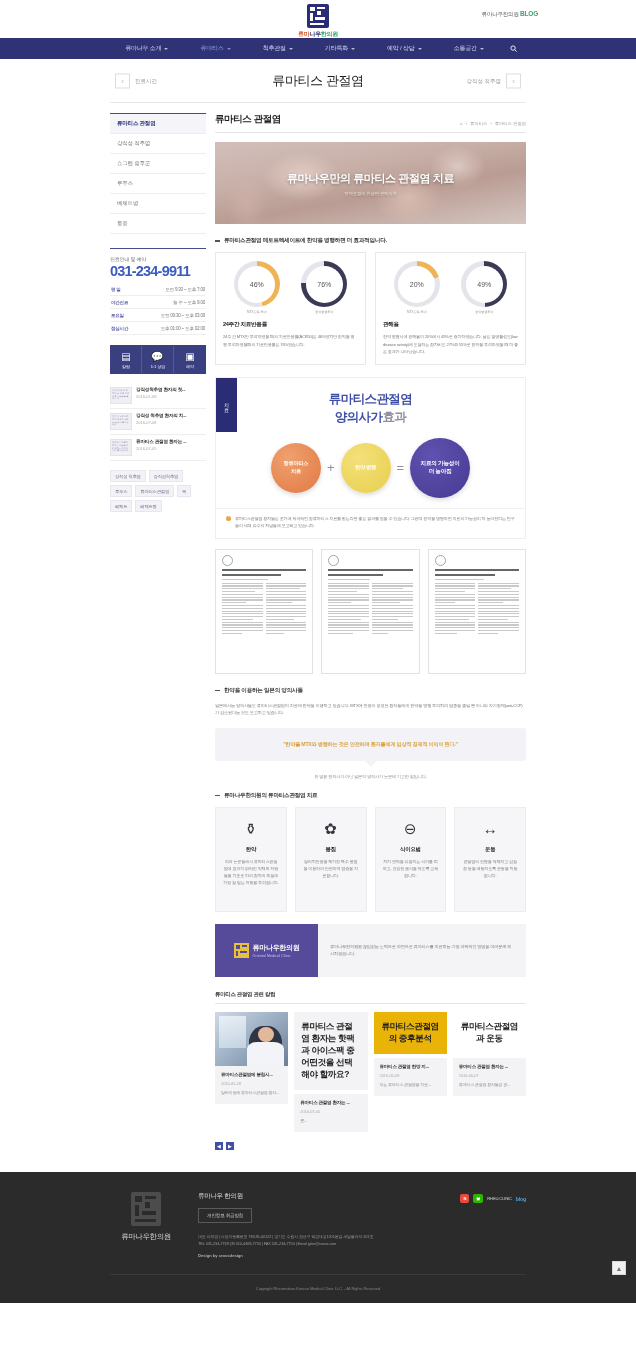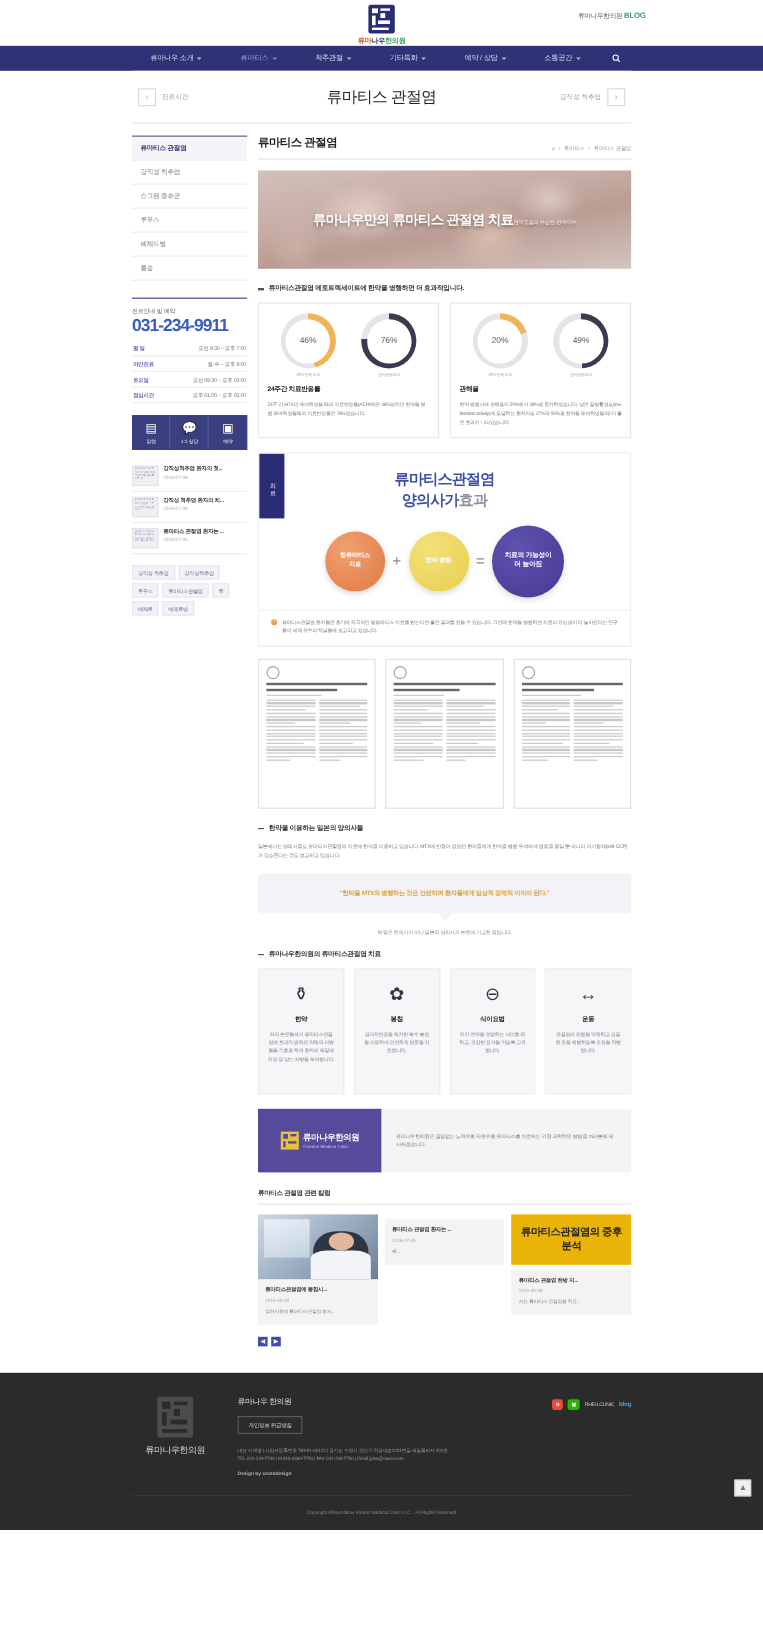--- a/index.html
+++ b/index.html
@@ -276,21 +276,21 @@
       radial-gradient(ellipse 30px 45px at 10% 75%, rgba(230,200,190,.6), rgba(230,200,190,0) 70%);
   }
   .hero::after {
     content:"";
     position:absolute; inset:0;
     background: rgba(120,95,95,.18);
   }
   .hero-inner {
     position: relative; z-index: 2;
     height: 100%;
-    display: flex; flex-direction: row;
+    display: flex; flex-direction: column;
     align-items: center; justify-content: center;
     text-align: center;
   }
   .hero-title {
     color:#fff; font-size: 11px; font-weight: bold;
     letter-spacing: -0.4px;
     text-shadow: 0 1px 3px rgba(0,0,0,.4);
   }
   .hero-sub {
     color:#f0e6e0; font-size: 4.4px; margin-top: 5px;
@@ -1082,38 +1082,51 @@
               <div class="face"></div>
           </div>
           <div class="blog-card">
             <div class="blog-item-title">류마티스관절염에 봉침시...</div>
             <div class="blog-item-date">2016-05-28</div>
             <div class="blog-item-ex">알러지원에 류마티스관절염 환자...</div>
           </div>
         </div>
 
         <div class="blog-col">
+          <div class="blog-card big-txt">
+            <div class="blog-big-title">류마티스 관절염 환자는 핫팩과 아이스팩 중 어떤것을 선택해야 할까요?</div>
+          </div>
           <div class="blog-card" style="margin-top:4px">
             <div class="blog-item-title">류마티스 관절염 환자는 ...</div>
             <div class="blog-item-date">2016-07-05</div>
             <div class="blog-item-ex">룬...</div>
           </div>
         </div>
 
         <div class="blog-col">
           <div class="blog-card big-txt" style="background:#eab308">
             <div class="blog-big-title center">류마티스관절염의 중후분석</div>
           </div>
           <div class="blog-card" style="margin-top:4px">
             <div class="blog-item-title">류마티스 관절염 한방 지...</div>
             <div class="blog-item-date">2016-06-08</div>
             <div class="blog-item-ex">자는 류마티스 관절염을 치료...</div>
           </div>
         </div>
 
+        <div class="blog-col">
+          <div class="blog-card big-txt" style="background:#fff">
+            <div class="blog-big-title center">류마티스관절염과 운동</div>
+          </div>
+          <div class="blog-card" style="margin-top:4px">
+            <div class="blog-item-title">류마티스 관절염 환자는 ...</div>
+            <div class="blog-item-date">2016-06-07</div>
+            <div class="blog-item-ex">류마티스 관절염 환자들은 관...</div>
+          </div>
+        </div>
       </div>
 
       <div class="pager">
         <span class="pg">◀</span>
         <span class="pg">▶</span>
       </div>
     </div>
 
   </main>
 </div>

